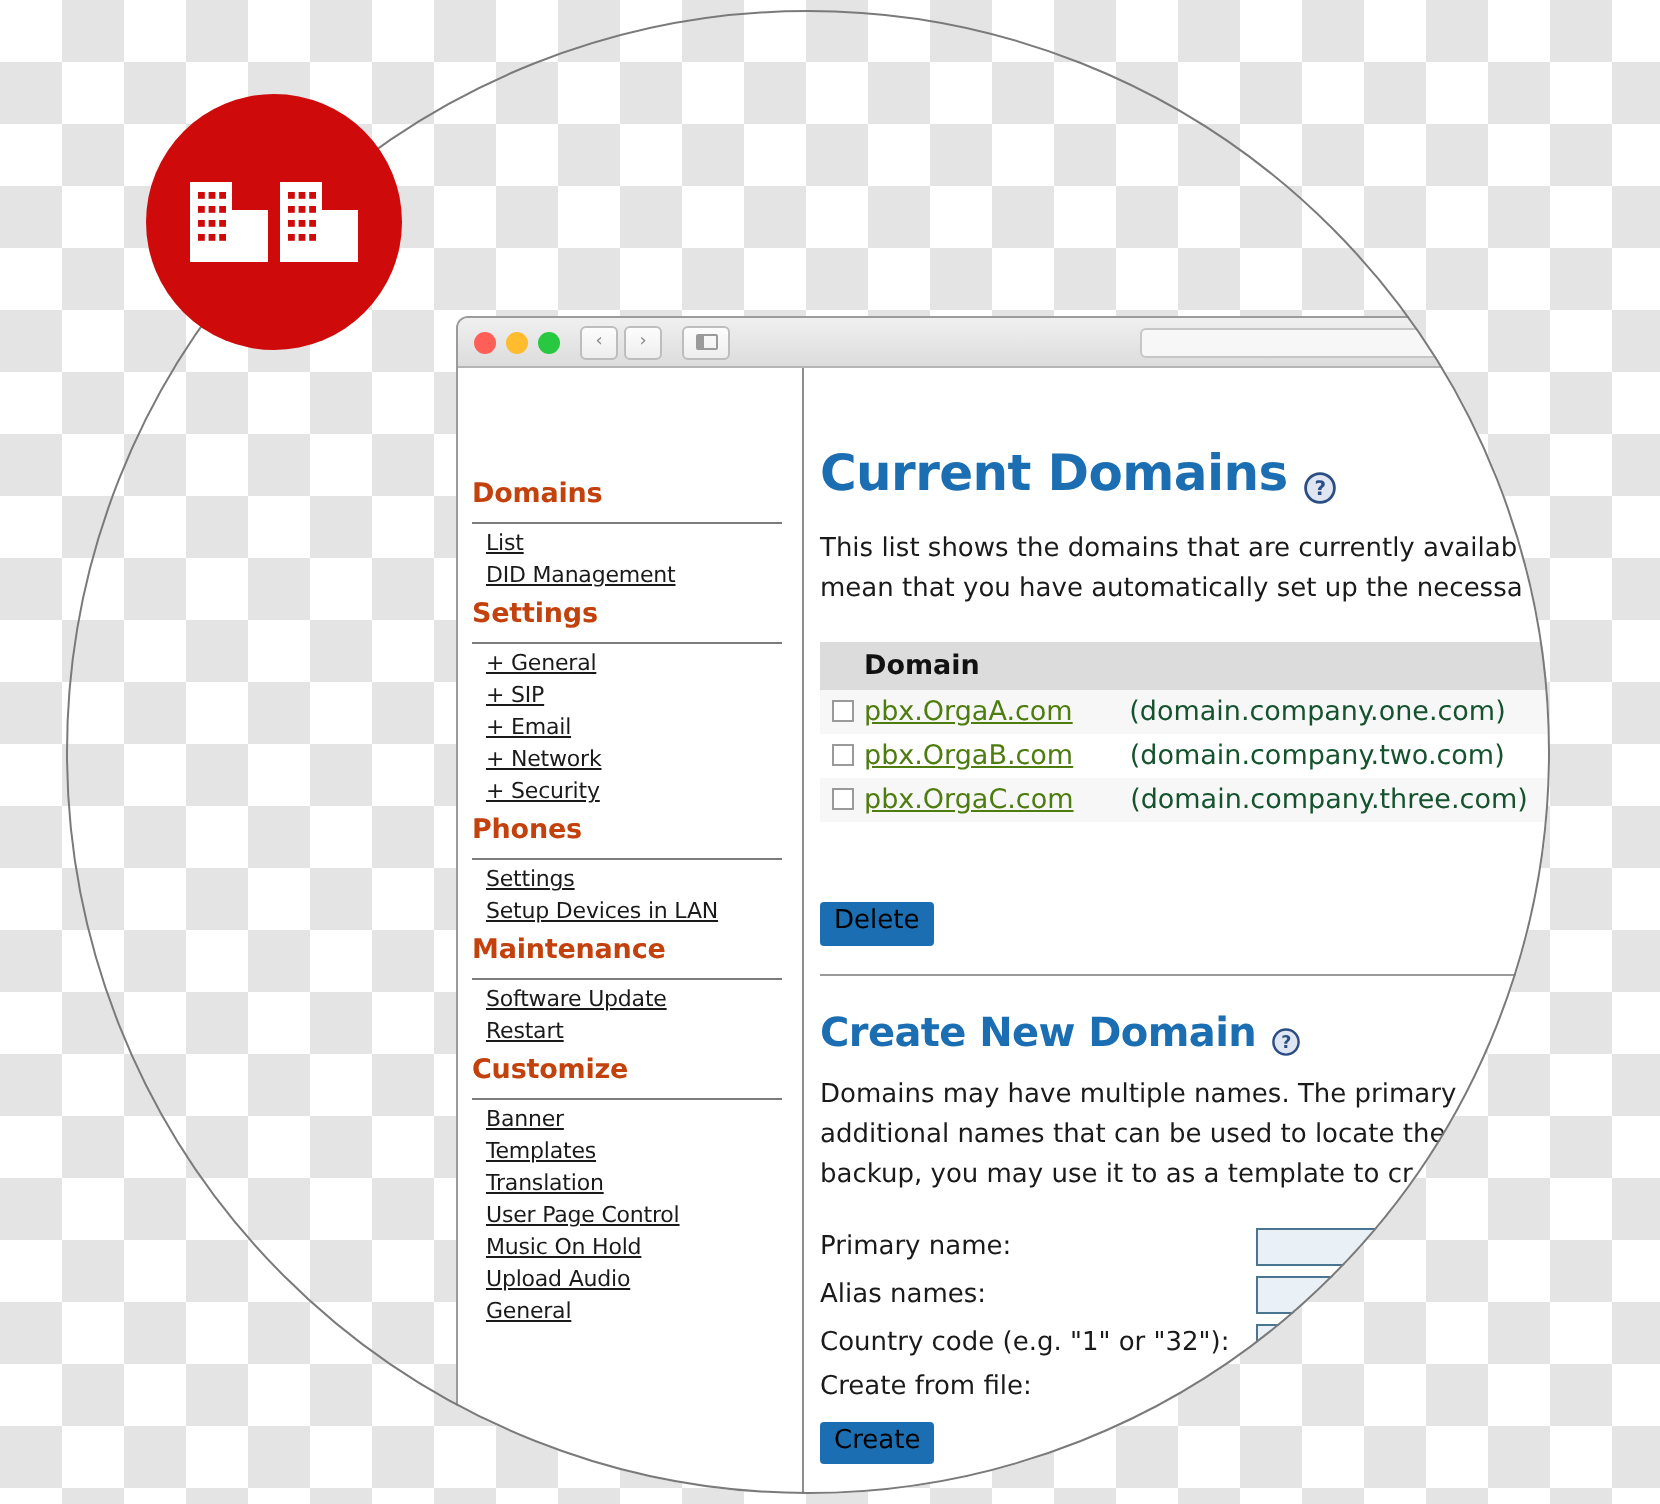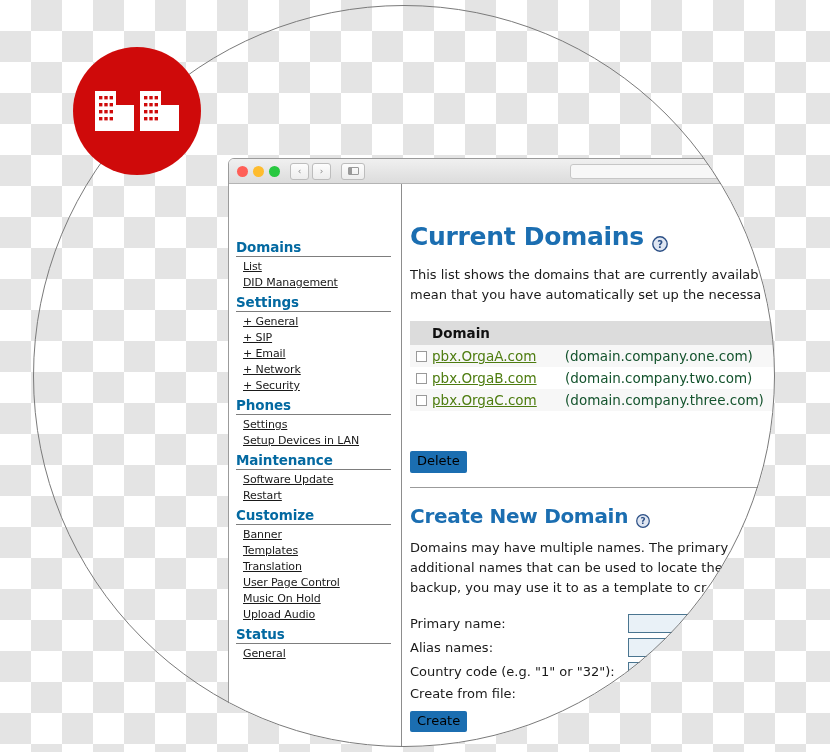--- a/index.html
+++ b/index.html
@@ -133,23 +133,23 @@
     width: 173px;
     flex: none;
     padding: 50px 0 0 0;
     box-sizing: border-box;
     border-right: 1px solid #8d8d8d;
     background: #ffffff;
   }
   .nav-section-title {
     font-size: 13.5px;
     font-weight: bold;
-    color: #0369a1;
+    color: #c2410c;
     margin: 5px 10px 1px 7px;
-    padding-bottom: 1px;
+    padding-bottom: 6px;
     border-bottom: 1px solid #7d7d7d;
     letter-spacing: -0.1px;
   }
   .nav-link {
     display: block;
     font-size: 11px;
     color: #1a1a1a;
     text-decoration: underline;
     margin: 3px 0 3px 14px;
     width: fit-content;
@@ -337,21 +337,20 @@
         <a class="nav-link">Restart</a>
 
         <div class="nav-section-title">Customize</div>
         <a class="nav-link">Banner</a>
         <a class="nav-link">Templates</a>
         <a class="nav-link">Translation</a>
         <a class="nav-link">User Page Control</a>
         <a class="nav-link">Music On Hold</a>
         <a class="nav-link">Upload Audio</a>
 
-        <div class="nav-section-title">Status</div>
         <a class="nav-link">General</a>
 
       </div>
 
       <div id="content">
 
         <h1 class="section-heading">
           <span>Current Domains</span>
           <span class="help-icon">
             <svg viewBox="0 0 16 16" width="16" height="16" aria-hidden="true">

